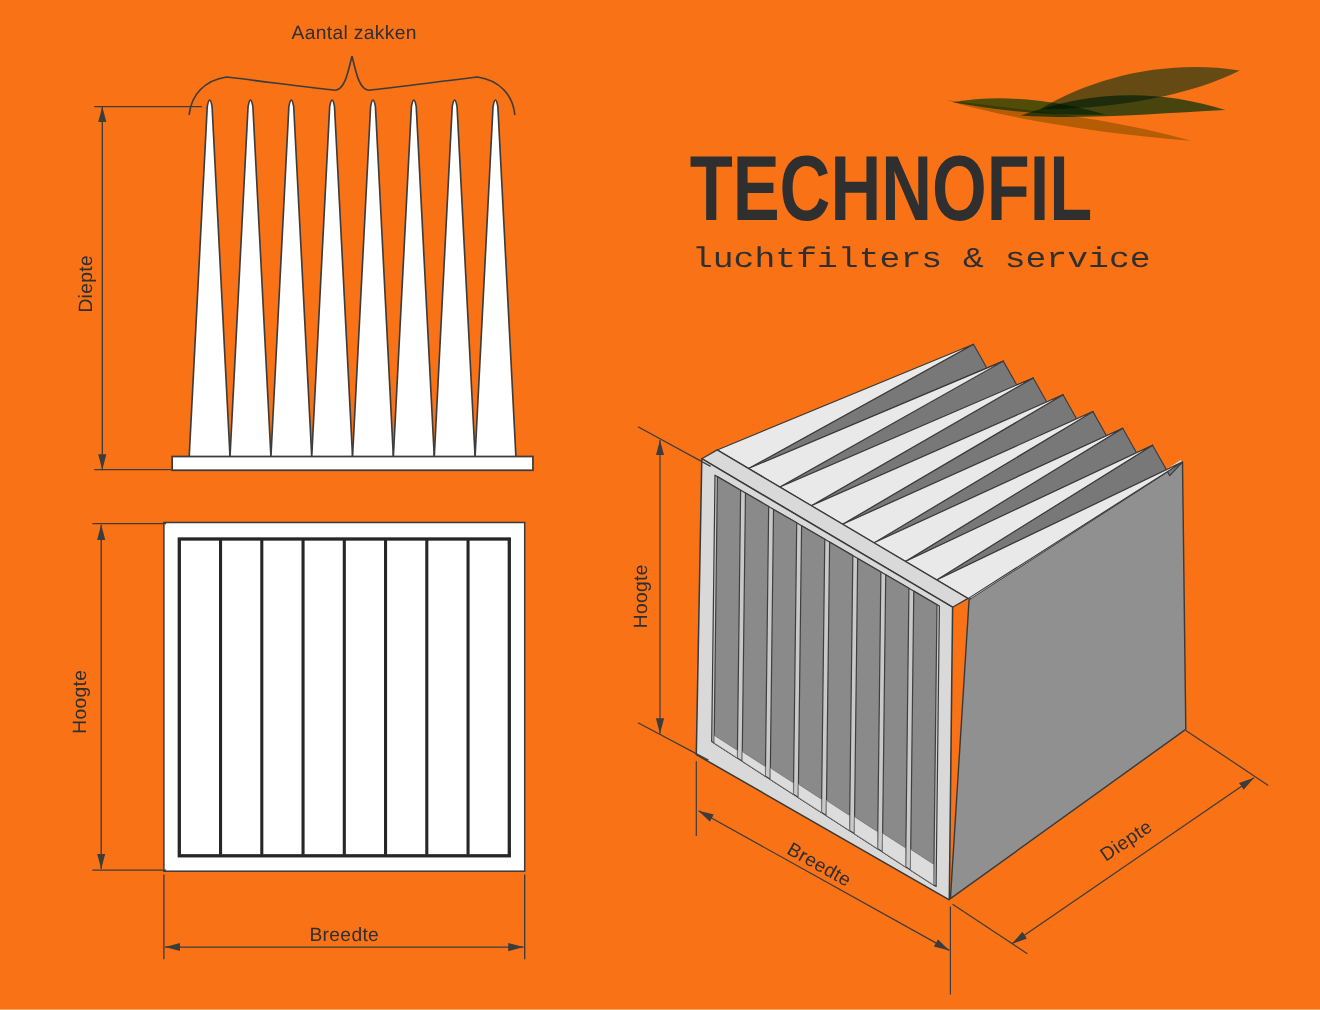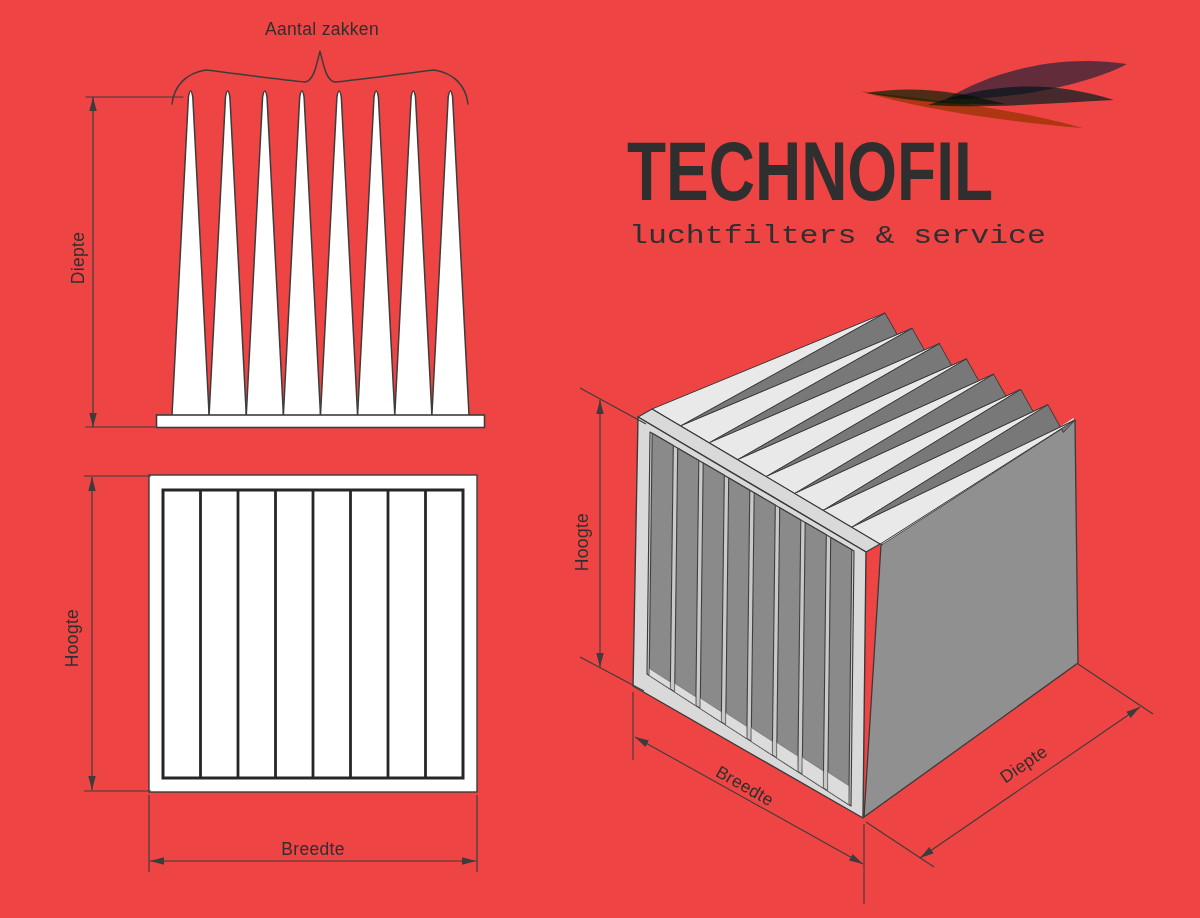--- a/index.html
+++ b/index.html
@@ -1,16 +1,16 @@
 <!DOCTYPE html>
 <html><head>
 <meta charset="utf-8">
 <style>
   html,body{margin:0;padding:0;background:#fff;}
-  .canvas{position:relative;width:1200px;height:918px;background:#ef4444;overflow:hidden;
+  .canvas{position:relative;width:1200px;height:918px;background:#f97316;overflow:hidden;
           font-family:"Liberation Sans",sans-serif;}
   svg text{font-family:"Liberation Sans",sans-serif;fill:#2f2f2f;}
   svg text.dim{font-size:17.5px;letter-spacing:.3px;}
   svg text.brand{font-family:"Liberation Sans",sans-serif;font-weight:bold;font-size:84px;}
   svg text.tagline{font-family:"Liberation Mono","DejaVu Sans Mono",monospace;font-size:26px;}
   .ribbon{mix-blend-mode:multiply;opacity:.92;}
 </style>
 </head>
 <body>
 

